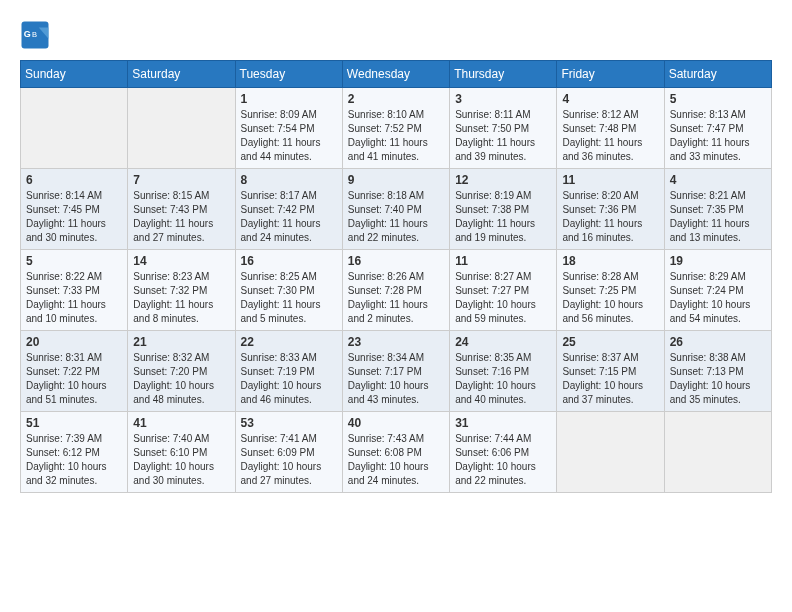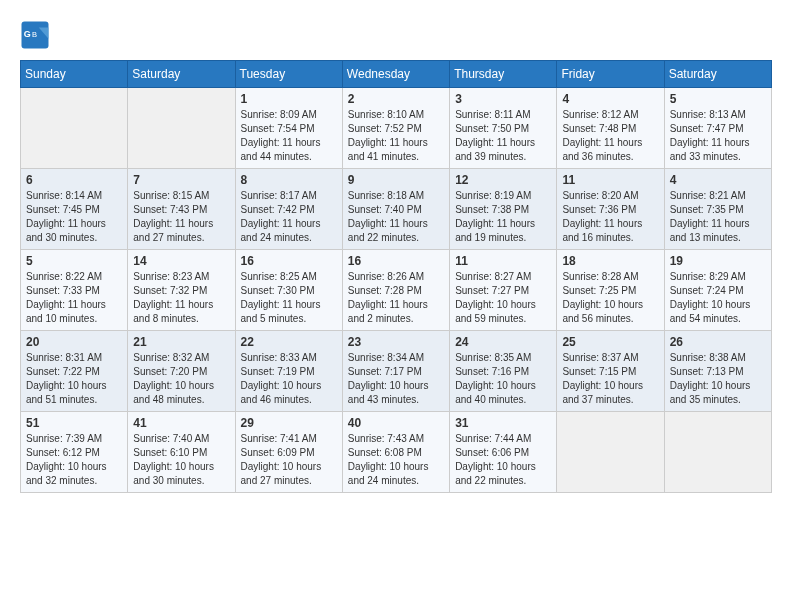--- a/index.html
+++ b/index.html
@@ -238,21 +238,21 @@
       <tr>
         <td>
           <span class="day-num">51</span>
           <div class="day-info">Sunrise: 7:39 AM<br>Sunset: 6:12 PM<br>Daylight: 10 hours and 32 minutes.</div>
         </td>
         <td>
           <span class="day-num">41</span>
           <div class="day-info">Sunrise: 7:40 AM<br>Sunset: 6:10 PM<br>Daylight: 10 hours and 30 minutes.</div>
         </td>
         <td>
-          <span class="day-num">29</span>
+          <span class="day-num">53</span>
           <div class="day-info">Sunrise: 7:41 AM<br>Sunset: 6:09 PM<br>Daylight: 10 hours and 27 minutes.</div>
         </td>
         <td>
           <span class="day-num">40</span>
           <div class="day-info">Sunrise: 7:43 AM<br>Sunset: 6:08 PM<br>Daylight: 10 hours and 24 minutes.</div>
         </td>
         <td>
           <span class="day-num">31</span>
           <div class="day-info">Sunrise: 7:44 AM<br>Sunset: 6:06 PM<br>Daylight: 10 hours and 22 minutes.</div>
         </td>

